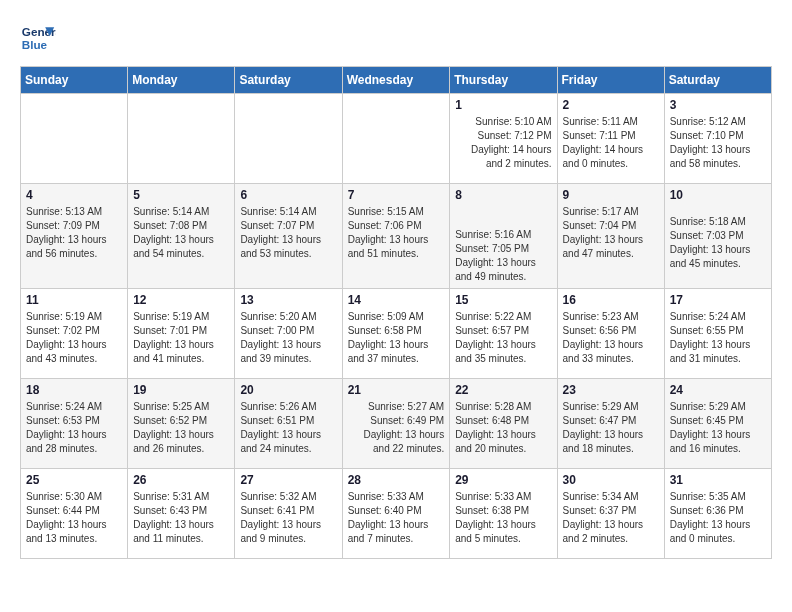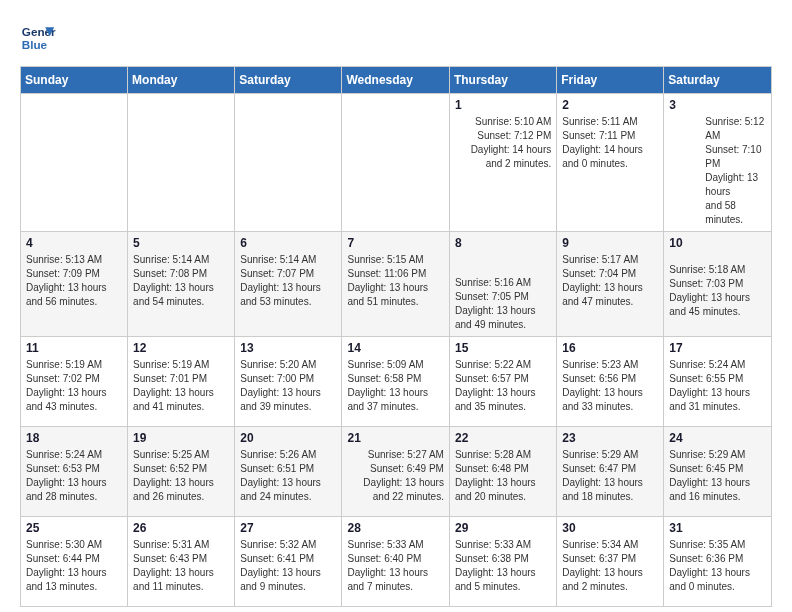--- a/index.html
+++ b/index.html
@@ -122,21 +122,21 @@
         </td>
         <td>
           <div class="day-number">2</div>
           <div class="day-info" style="white-space: pre-line;">Sunrise: 5:11 AM
 Sunset: 7:11 PM
 Daylight: 14 hours
 and 0 minutes.</div>
         </td>
         <td>
           <div class="day-number">3</div>
-          <div class="day-info" style="white-space: pre-line; margin-left: 36px;">Sunrise: 5:12 AM
+          <div class="day-info" style="white-space: pre-line;">Sunrise: 5:12 AM
 Sunset: 7:10 PM
 Daylight: 13 hours
 and 58 minutes.</div>
         </td>
       </tr>
       <tr>
         <td>
           <div class="day-number">4</div>
           <div class="day-info" style="white-space: pre-line;">Sunrise: 5:13 AM
 Sunset: 7:09 PM
@@ -153,21 +153,21 @@
         <td>
           <div class="day-number">6</div>
           <div class="day-info" style="white-space: pre-line;">Sunrise: 5:14 AM
 Sunset: 7:07 PM
 Daylight: 13 hours
 and 53 minutes.</div>
         </td>
         <td>
           <div class="day-number">7</div>
           <div class="day-info" style="white-space: pre-line;">Sunrise: 5:15 AM
-Sunset: 11:06 PM
+Sunset: 7:06 PM
 Daylight: 13 hours
 and 51 minutes.</div>
         </td>
         <td>
           <div class="day-number">8</div>
           <div class="day-info" style="white-space: pre-line; margin-top: 26px;">Sunrise: 5:16 AM
 Sunset: 7:05 PM
 Daylight: 13 hours
 and 49 minutes.</div>
         </td>

